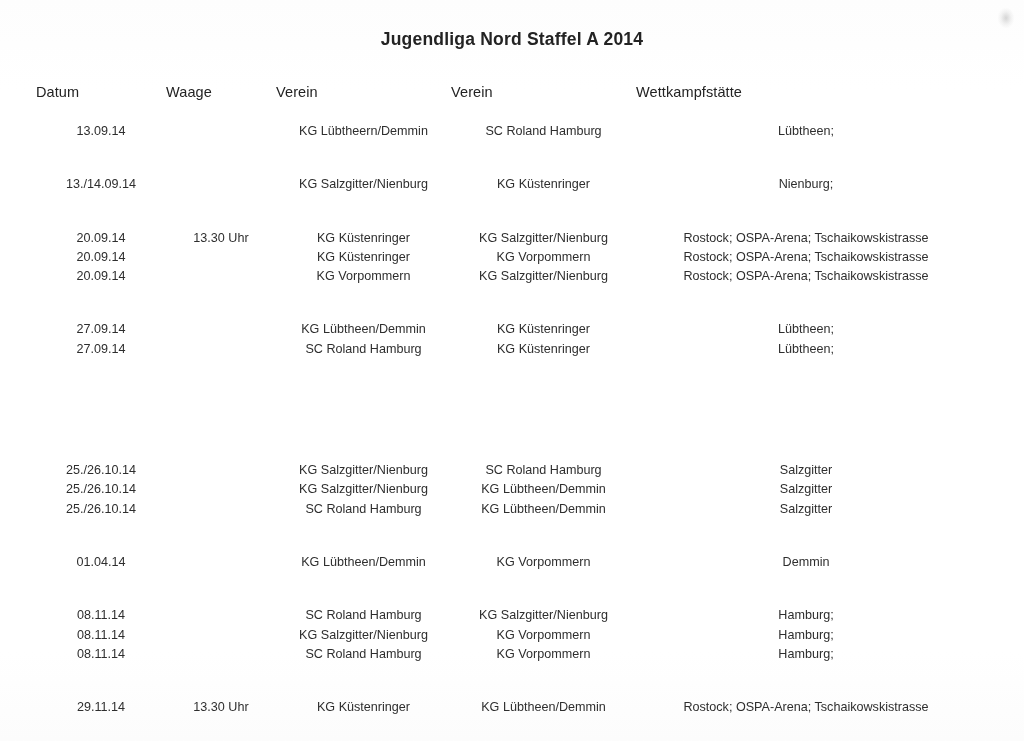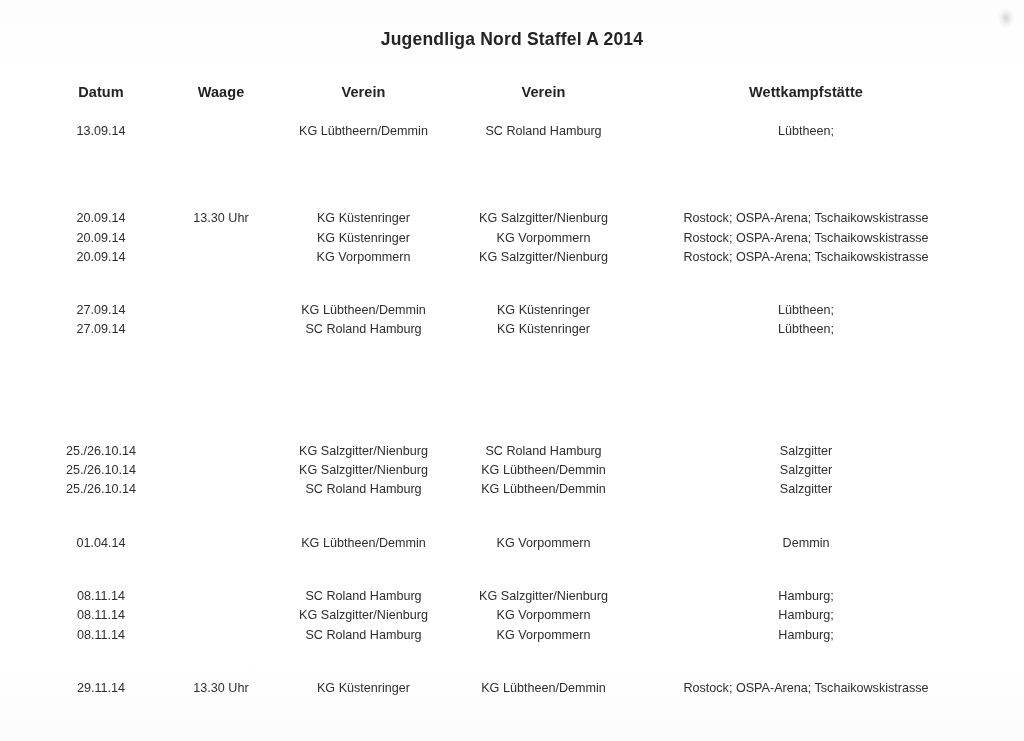--- a/index.html
+++ b/index.html
@@ -56,24 +56,24 @@
 
   table.schedule {
     border-collapse: collapse;
     width: 940px;
     margin-left: 36px;
     table-layout: fixed;
   }
 
   table.schedule th {
     font-size: 14.5px;
-    font-weight: bold;
+    font-weight: normal;
     color: #232323;
     padding: 0 0 22px 0;
-    text-align: center;
+    text-align: left;
     vertical-align: top;
     letter-spacing: 0.1px;
   }
 
   table.schedule td {
     font-size: 12.6px;
     font-weight: normal;
     color: #2e2e2e;
     padding: 0;
     height: 19.3px;
@@ -128,20 +128,27 @@
           <tr>
             <td>13.09.14</td>
             <td></td>
             <td>KG Lübtheern/Demmin</td>
             <td>SC Roland Hamburg</td>
             <td class="ort">Lübtheen;</td>
           </tr>
           <tr class="group-gap">
             <td colspan="5"></td>
           </tr>
+          <tr>
+            <td>13./14.09.14</td>
+            <td></td>
+            <td>KG Salzgitter/Nienburg</td>
+            <td>KG Küstenringer</td>
+            <td class="ort">Nienburg;</td>
+          </tr>
           <tr class="group-gap">
             <td colspan="5"></td>
           </tr>
           <tr>
             <td>20.09.14</td>
             <td>13.30 Uhr</td>
             <td>KG Küstenringer</td>
             <td>KG Salzgitter/Nienburg</td>
             <td class="ort">Rostock; OSPA-Arena; Tschaikowskistrasse</td>
           </tr>

